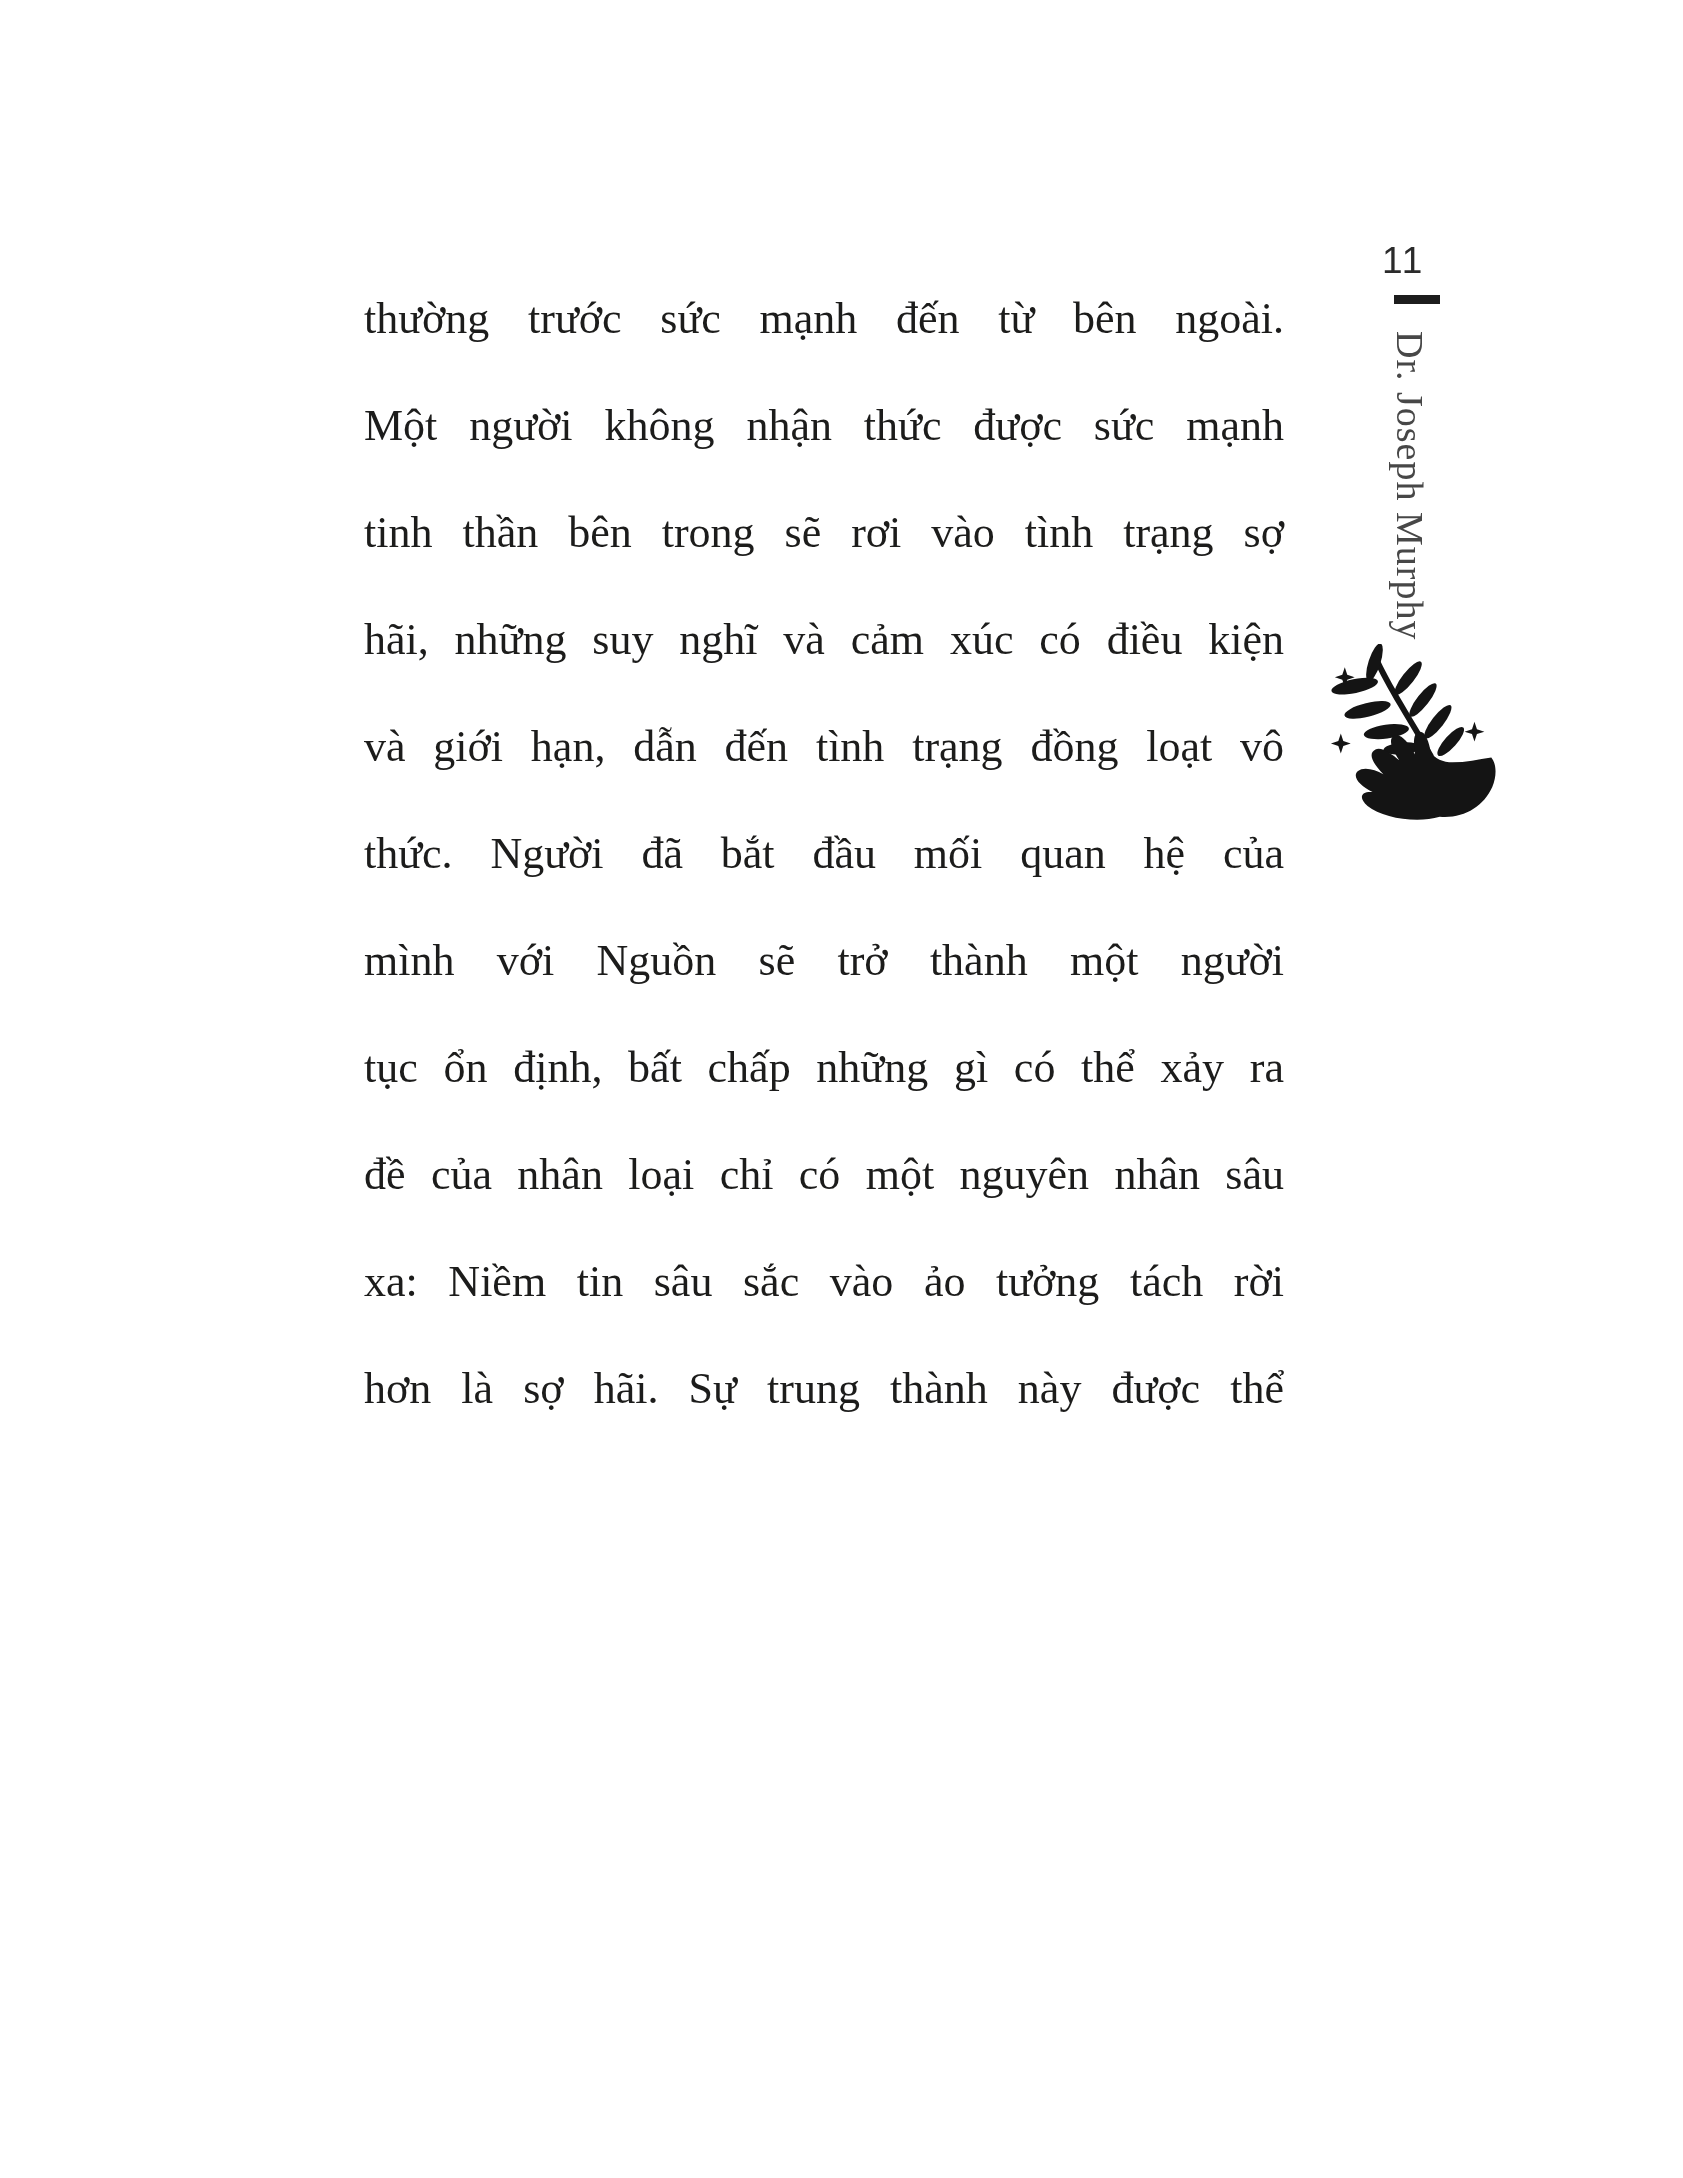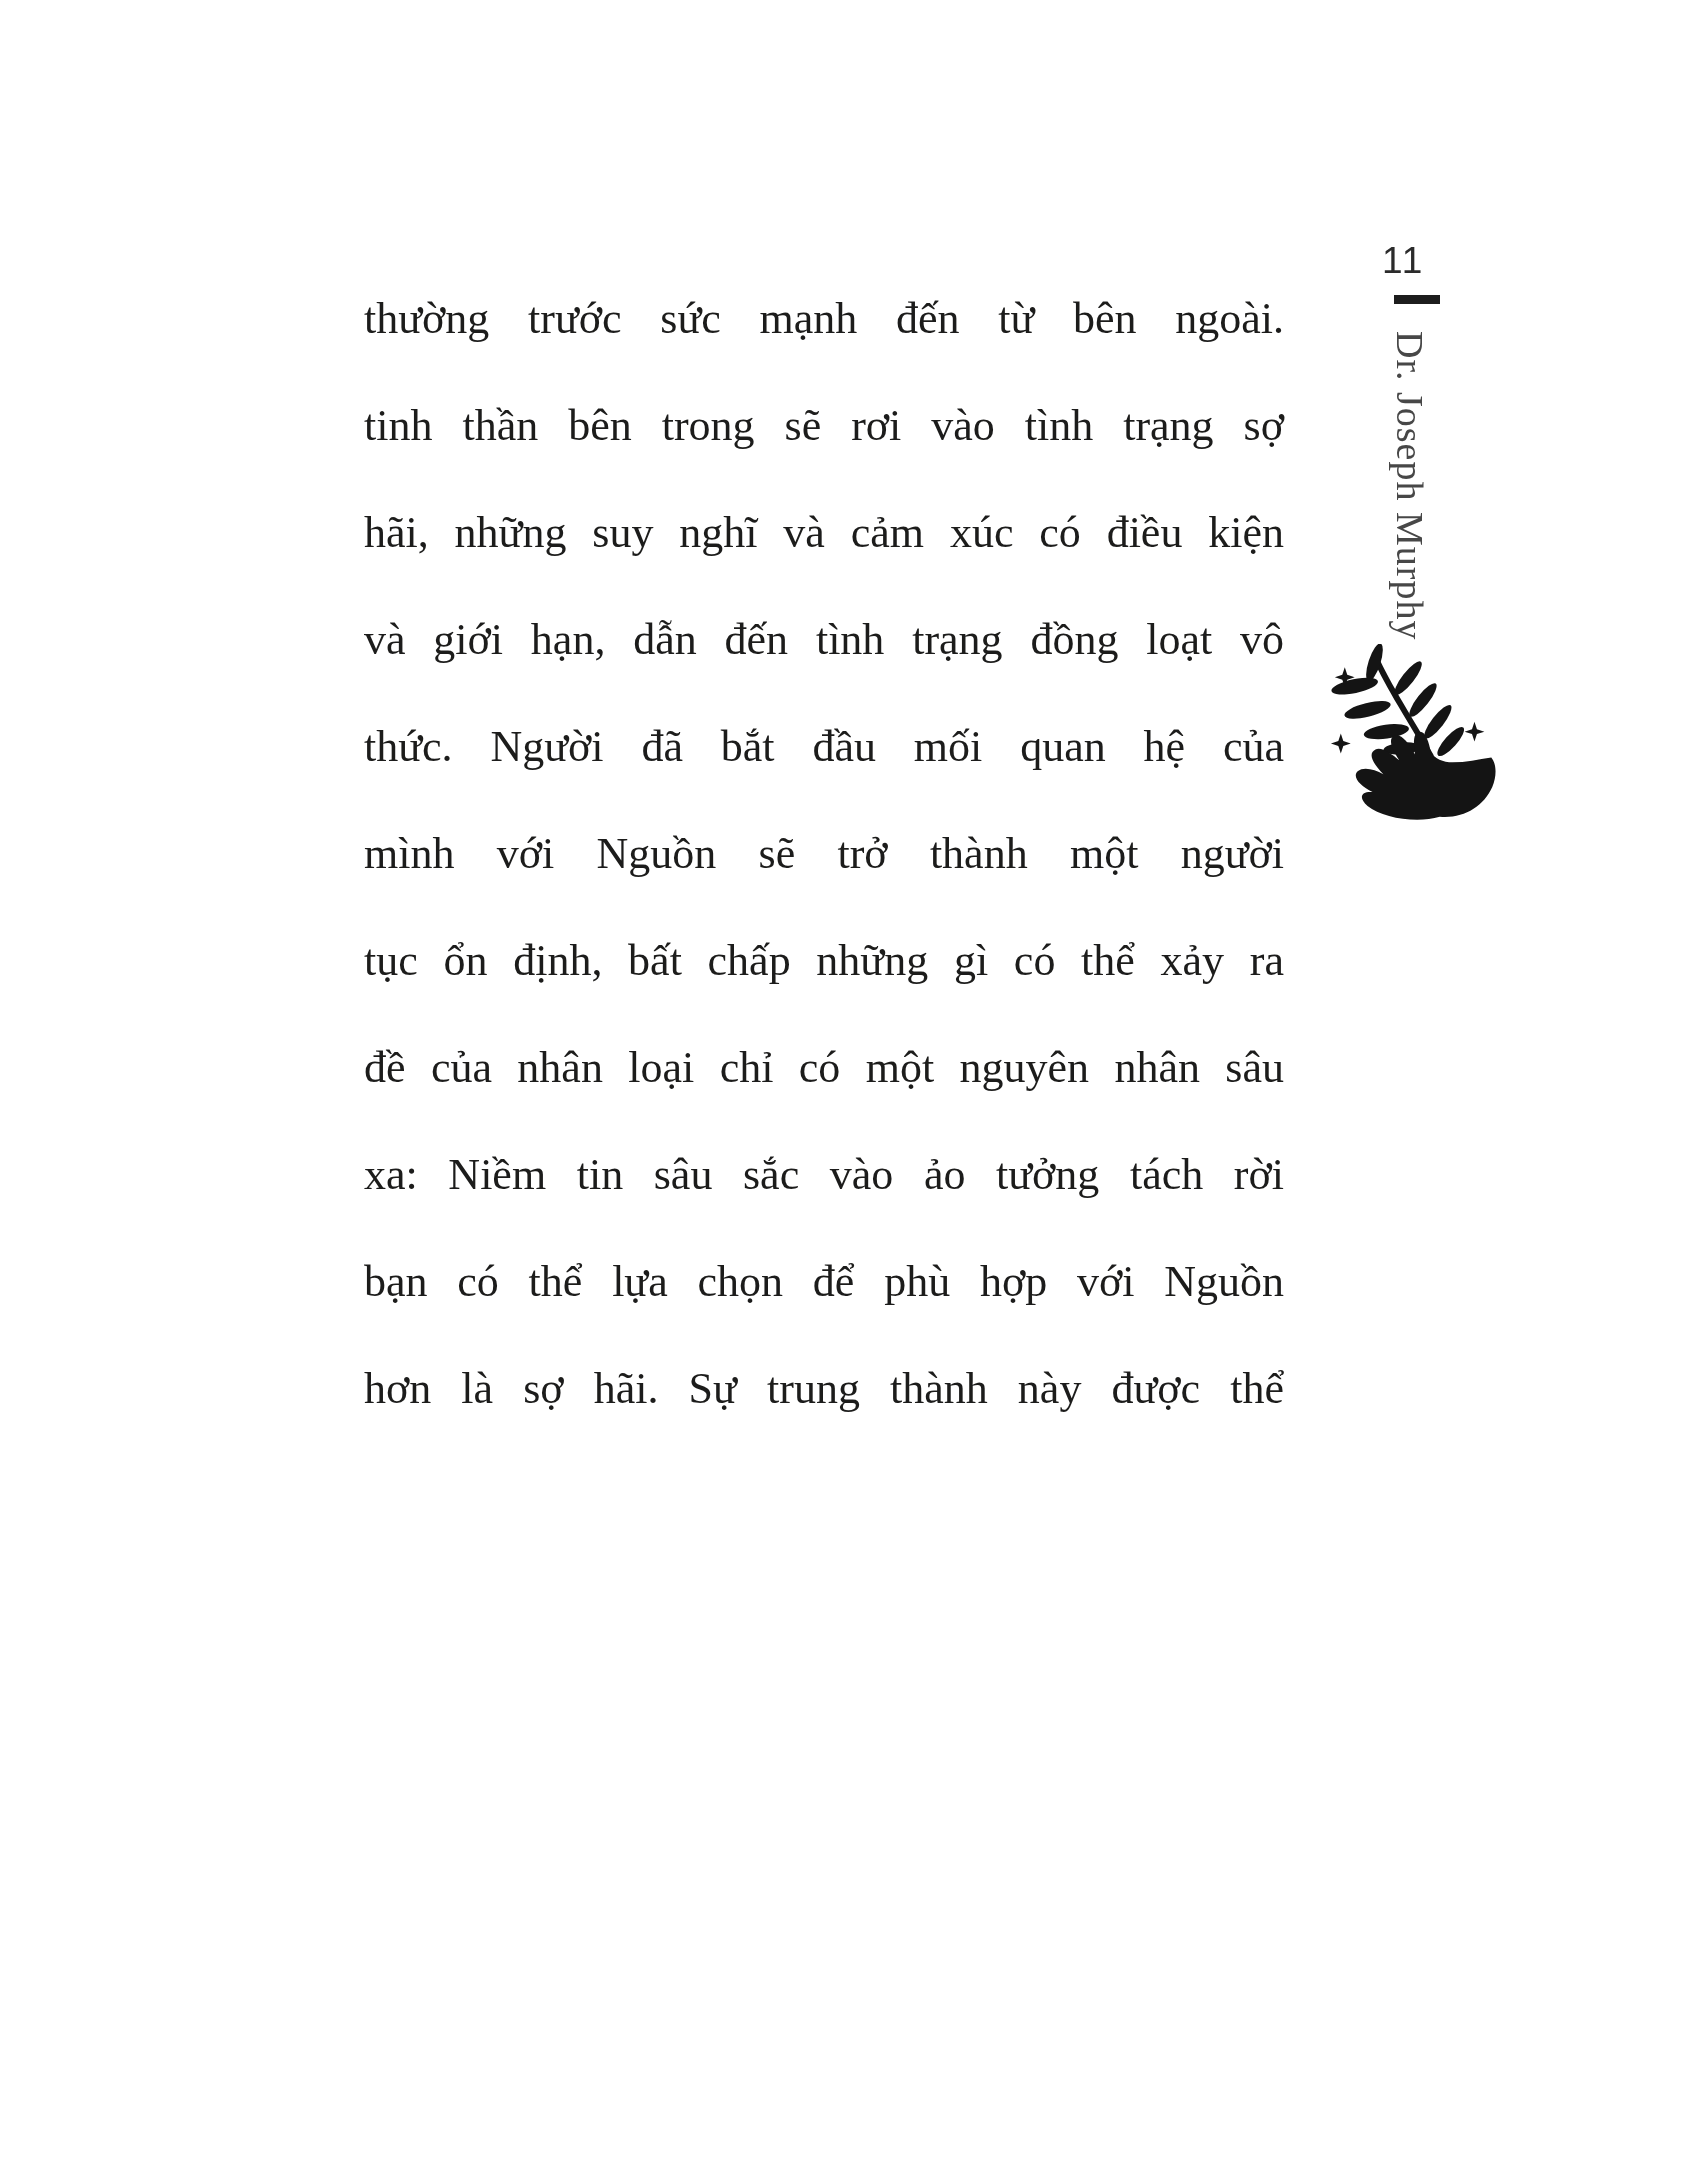--- a/index.html
+++ b/index.html
@@ -126,26 +126,26 @@
          C69,103 65,92 73,90
          C79,88 87,98 93,109
          C91,97 91,86 98,86
          C104,86 107,97 109,107
          C113,113 121,117 131,117
          C144,117 157,114 170,112 Z"></path>
   </svg>
 
   <div class="text-column">
       <div class="line">thường trước sức mạnh đến từ bên ngoài.</div>
+      <div class="line">Một người không nhận thức được sức mạnh</div>
       <div class="line">tinh thần bên trong sẽ rơi vào tình trạng sợ</div>
       <div class="line">hãi, những suy nghĩ và cảm xúc có điều kiện</div>
       <div class="line">và giới hạn, dẫn đến tình trạng đồng loạt vô</div>
       <div class="line">thức. Người đã bắt đầu mối quan hệ của</div>
       <div class="line">mình với Nguồn sẽ trở thành một người</div>
       <div class="line">tục ổn định, bất chấp những gì có thể xảy ra</div>
       <div class="line">đề của nhân loại chỉ có một nguyên nhân sâu</div>
       <div class="line">xa: Niềm tin sâu sắc vào ảo tưởng tách rời</div>
-      <div class="line">bạn có thể lựa chọn để phù hợp với Nguồn</div>
       <div class="line">hơn là sợ hãi. Sự trung thành này được thể</div>
     </div>
 
 </div>
 
 
 </body></html>

